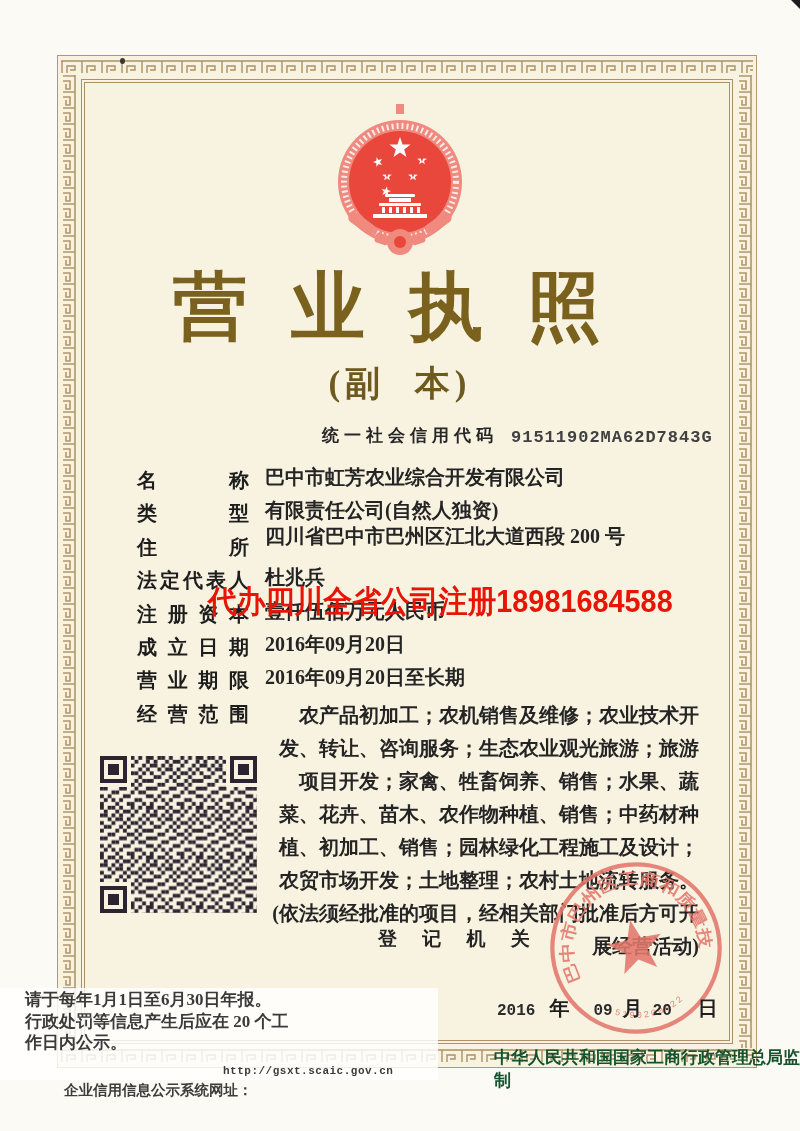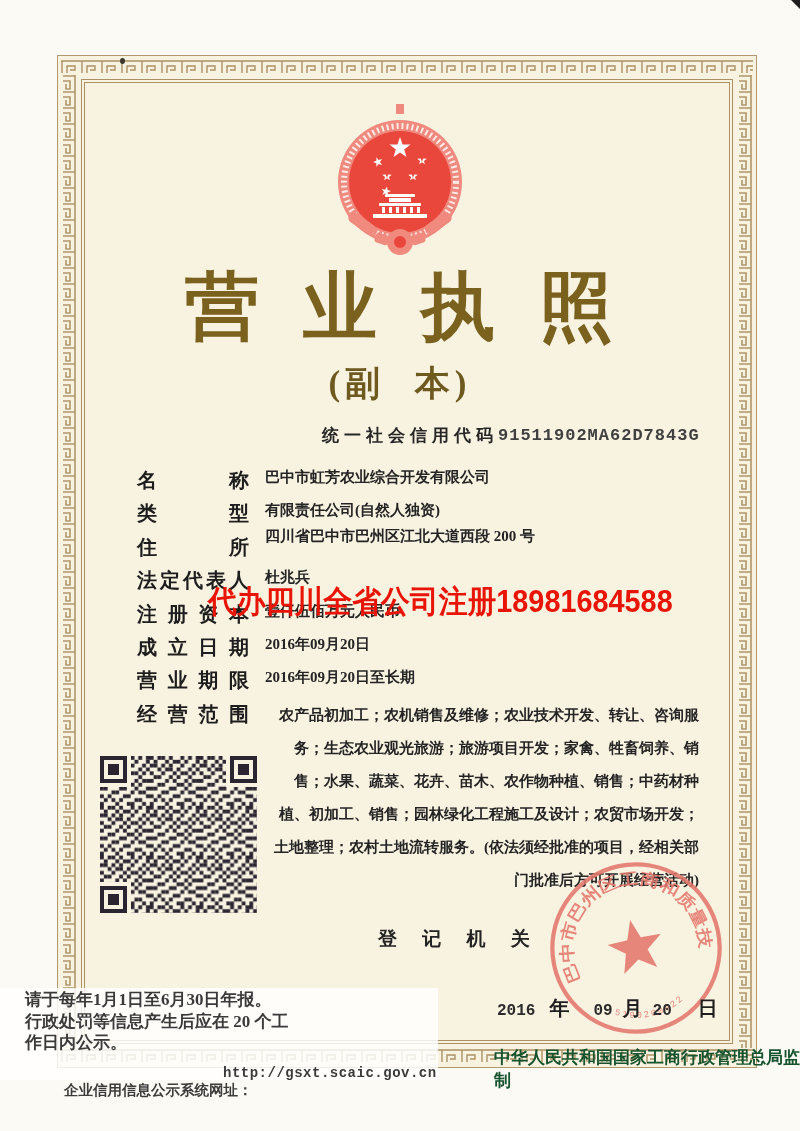--- a/index.html
+++ b/index.html
@@ -9,35 +9,35 @@
   
   .paper{left:57px;top:55px;width:700px;height:1013px;background:#f8f2e1;}
   .frame-outer{left:57px;top:55px;width:698px;height:1011px;border:1px solid #b29871;}
   .strip{position:absolute;}
   .fi1{position:absolute;inset:23px;border:1px solid #ac9164;}
   .fi2{position:absolute;inset:26px;border:1px solid #ac9164;}
   .corner-mark{right:0;top:0;width:9px;height:9px;background:#1d1d1d;
     clip-path:polygon(100% 0,0 0,100% 100%);}
   .ink-dot{left:120px;top:58px;width:5px;height:6px;background:#3c3730;border-radius:50%;}
   
-  .title{left:16px;top:264px;width:766px;text-align:center;font-size:74px;font-weight:900;
+  .title{left:4px;top:264px;width:766px;text-align:center;font-size:74px;font-weight:900;
     color:#7a621e;letter-spacing:44px;text-indent:44px;line-height:1.15;}
   .subtitle{left:0;top:360px;width:800px;text-align:center;font-size:35px;font-weight:700;
     color:#6e591f;font-family:"Liberation Serif",serif;letter-spacing:5px;word-spacing:16px;}
-  .credit-line{left:322px;top:424px;display:flex;align-items:center;}
+  .credit-line{left:322px;top:424px;display:flex;align-items:flex-end;gap:13px;}
   .credit-label{font-size:17px;font-weight:700;color:#262626;letter-spacing:5px;}
   .credit-code{font-size:17px;font-weight:700;color:#404040;letter-spacing:1px;
     font-family:"Liberation Mono",monospace;}
   
   .fields{left:137px;top:468px;width:562px;}
   .frow{display:flex;align-items:flex-start;height:33.4px;}
   .frow.last{height:auto;}
   .flabel{display:flex;justify-content:space-between;width:112px;flex:0 0 112px;
     font-size:20px;font-weight:700;color:#1d1d1d;margin-right:16px;line-height:24px;}
-  .fvalue{font-family:"Liberation Serif",serif;font-size:15px;font-weight:700;color:#242424;
+  .fvalue{font-family:"Liberation Serif",serif;font-size:20px;font-weight:700;color:#242424;
     line-height:22px;margin-top:-2px;}
   .fvalue.scope{line-height:33px;margin-top:-3px;text-align:right;}
   
   .watermark{left:208px;top:581px;font-size:31px;font-weight:700;color:#e81405;
     letter-spacing:0;transform:scaleX(.93);transform-origin:left top;white-space:nowrap;z-index:6;}
   
   .qr{left:100px;top:756px;}
   
   .registry{left:378px;top:926px;font-size:19px;font-weight:700;color:#232323;letter-spacing:10px;}
   .seal{left:546px;top:858px;opacity:.88;z-index:5;}
@@ -46,21 +46,21 @@
   .daterow .unit{font-family:"Liberation Serif",serif;font-size:20px;font-weight:700;color:#1e1e1e;}
   .daterow .g1{margin:0 16px 0 14px}.daterow .g2{margin:0 10px 0 8px}
   .daterow .g3{margin:0 12px 0 10px}.daterow .g4{margin:0 0 0 14px}
   
   .notebox{left:0;top:988px;width:438px;height:92px;background:rgba(255,255,255,.82);z-index:4;
     padding:1px 0 0 25px;box-sizing:border-box;}
   .notebox div{font-family:"Liberation Serif",serif;font-size:17px;font-weight:700;
     color:#3a3a3a;line-height:21.5px;}
   .sitelabel{left:64px;top:1081px;font-family:"Liberation Serif",serif;font-size:14.5px;
     font-weight:700;color:#3c3c3c;z-index:5;}
-  .siteurl{left:223px;top:1065px;font-family:"Liberation Mono",monospace;font-size:14px;
+  .siteurl{left:223px;top:1065px;font-family:"Liberation Mono",monospace;font-size:11px;
     font-weight:700;color:#3b3b3b;letter-spacing:.5px;z-index:5;}
   .publisher{left:494px;top:1046px;font-family:"Liberation Serif",serif;font-size:17px;
     font-weight:700;color:#14532d;}
 </style>
 </head>
 <body>
 
 <div class="abs paper"></div>
 
 <svg class="abs" style="left:0;top:0" width="0" height="0">

